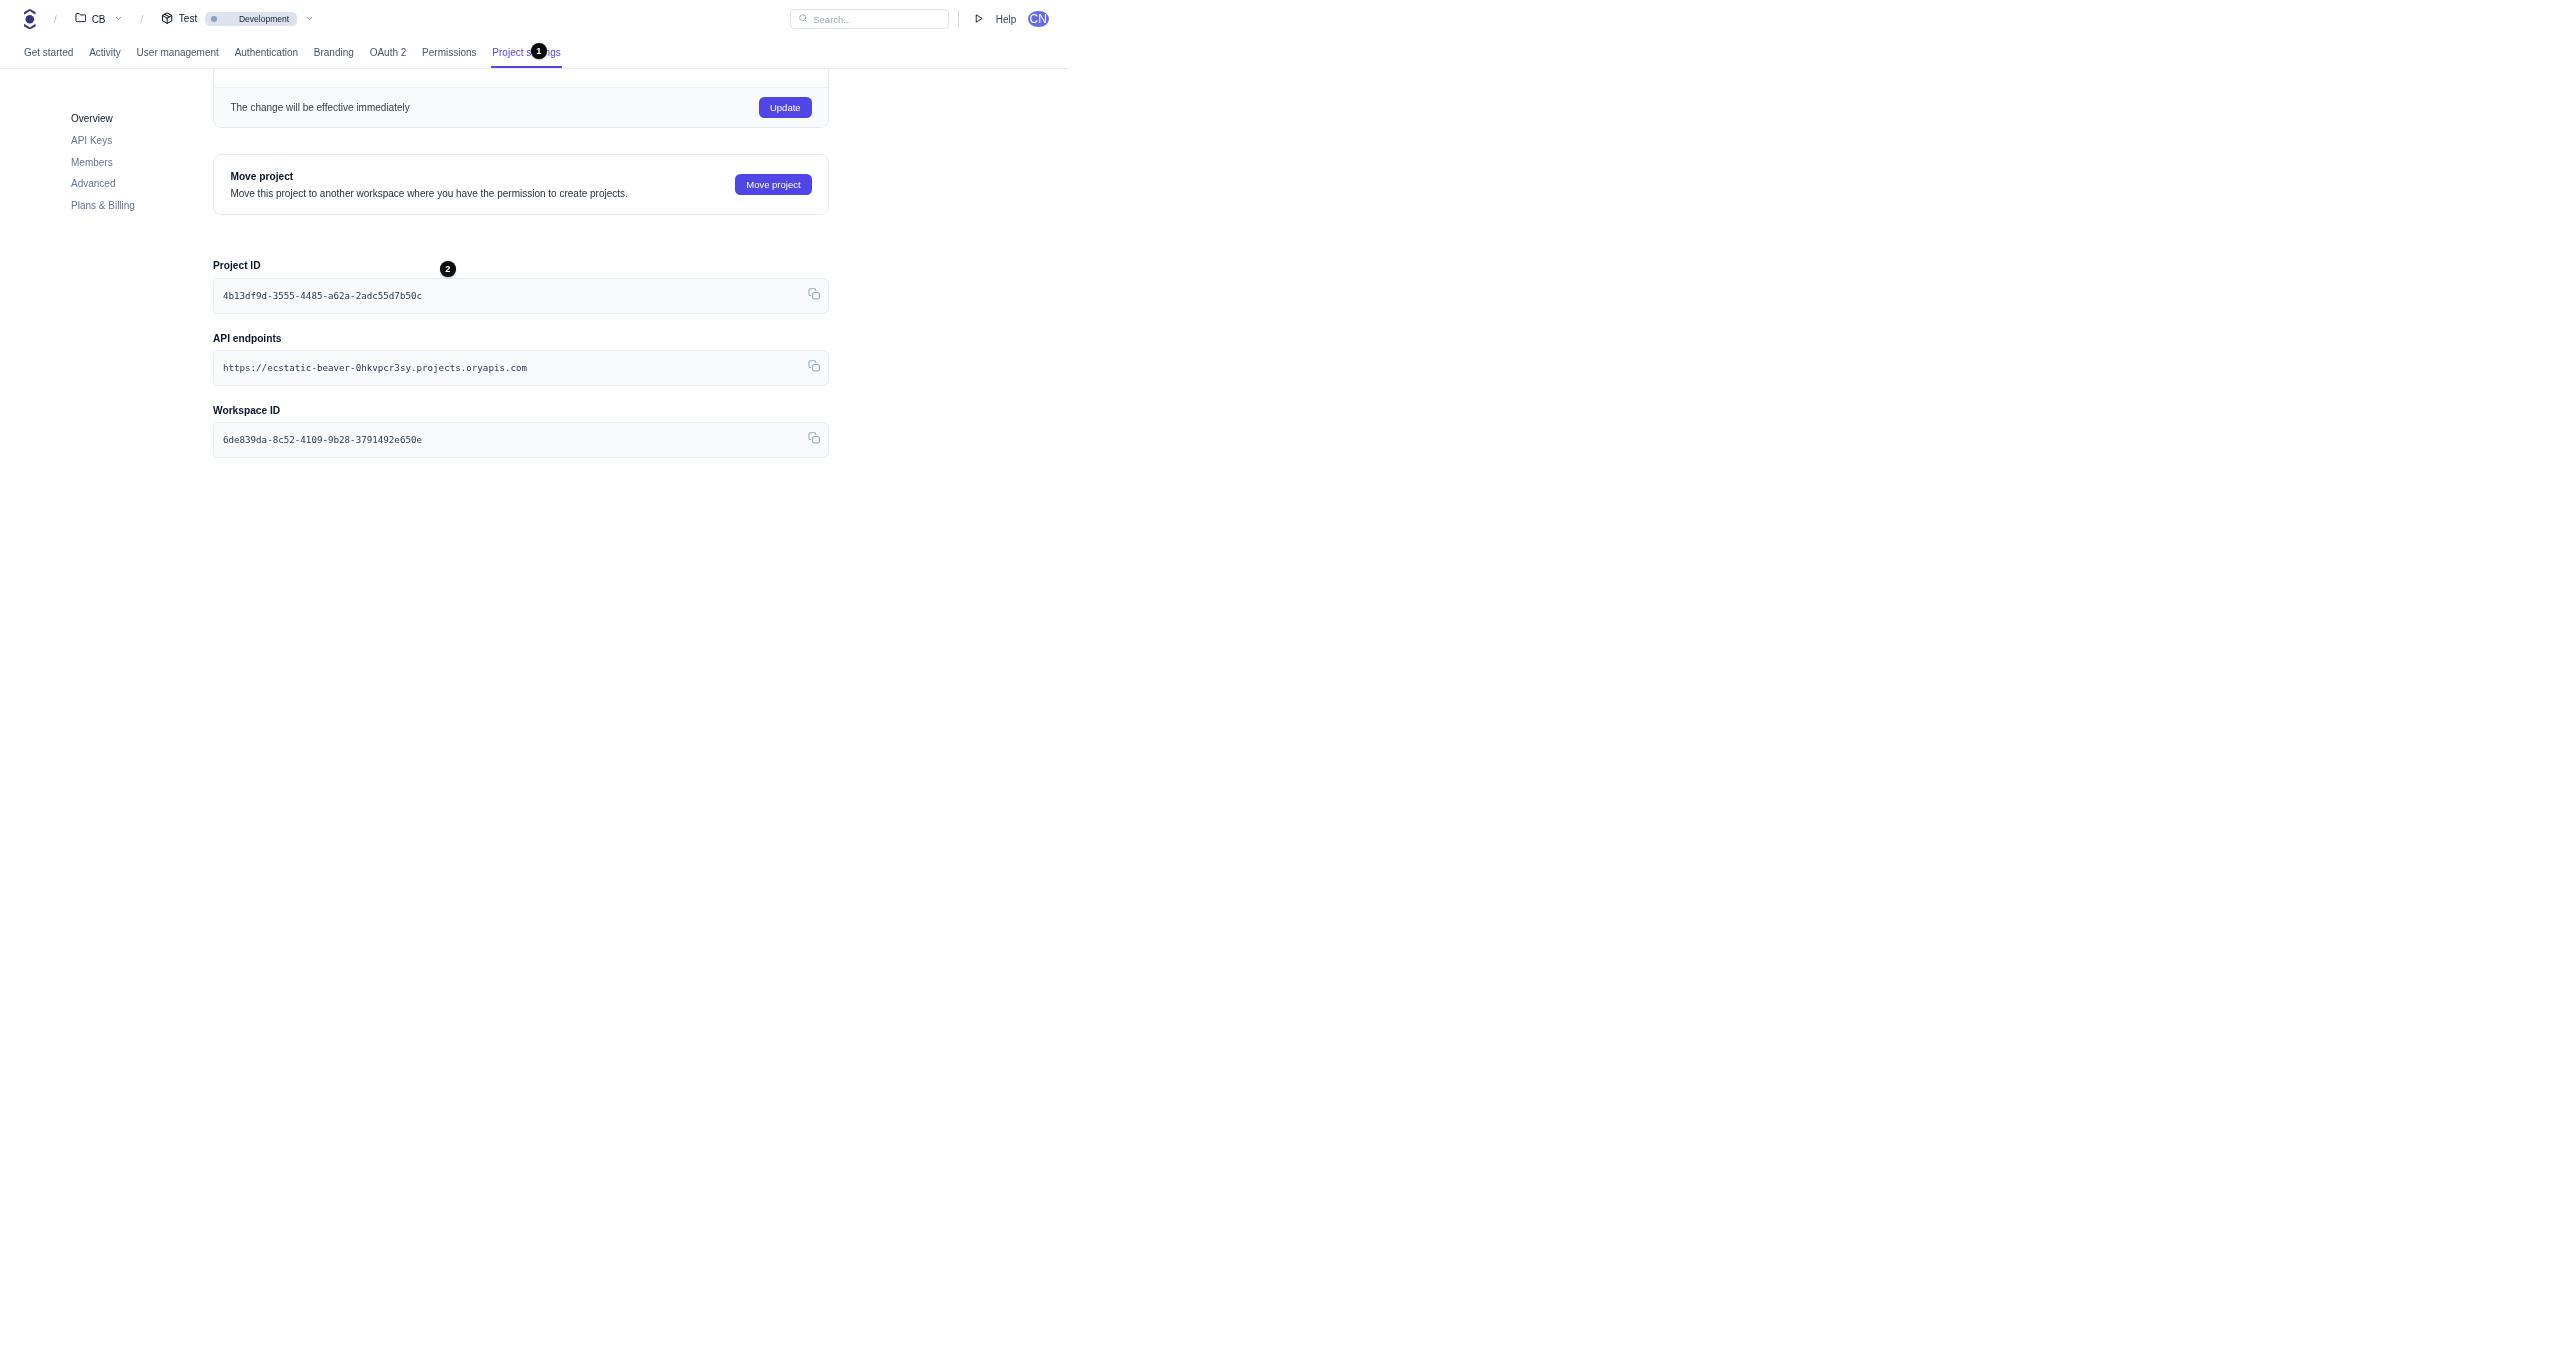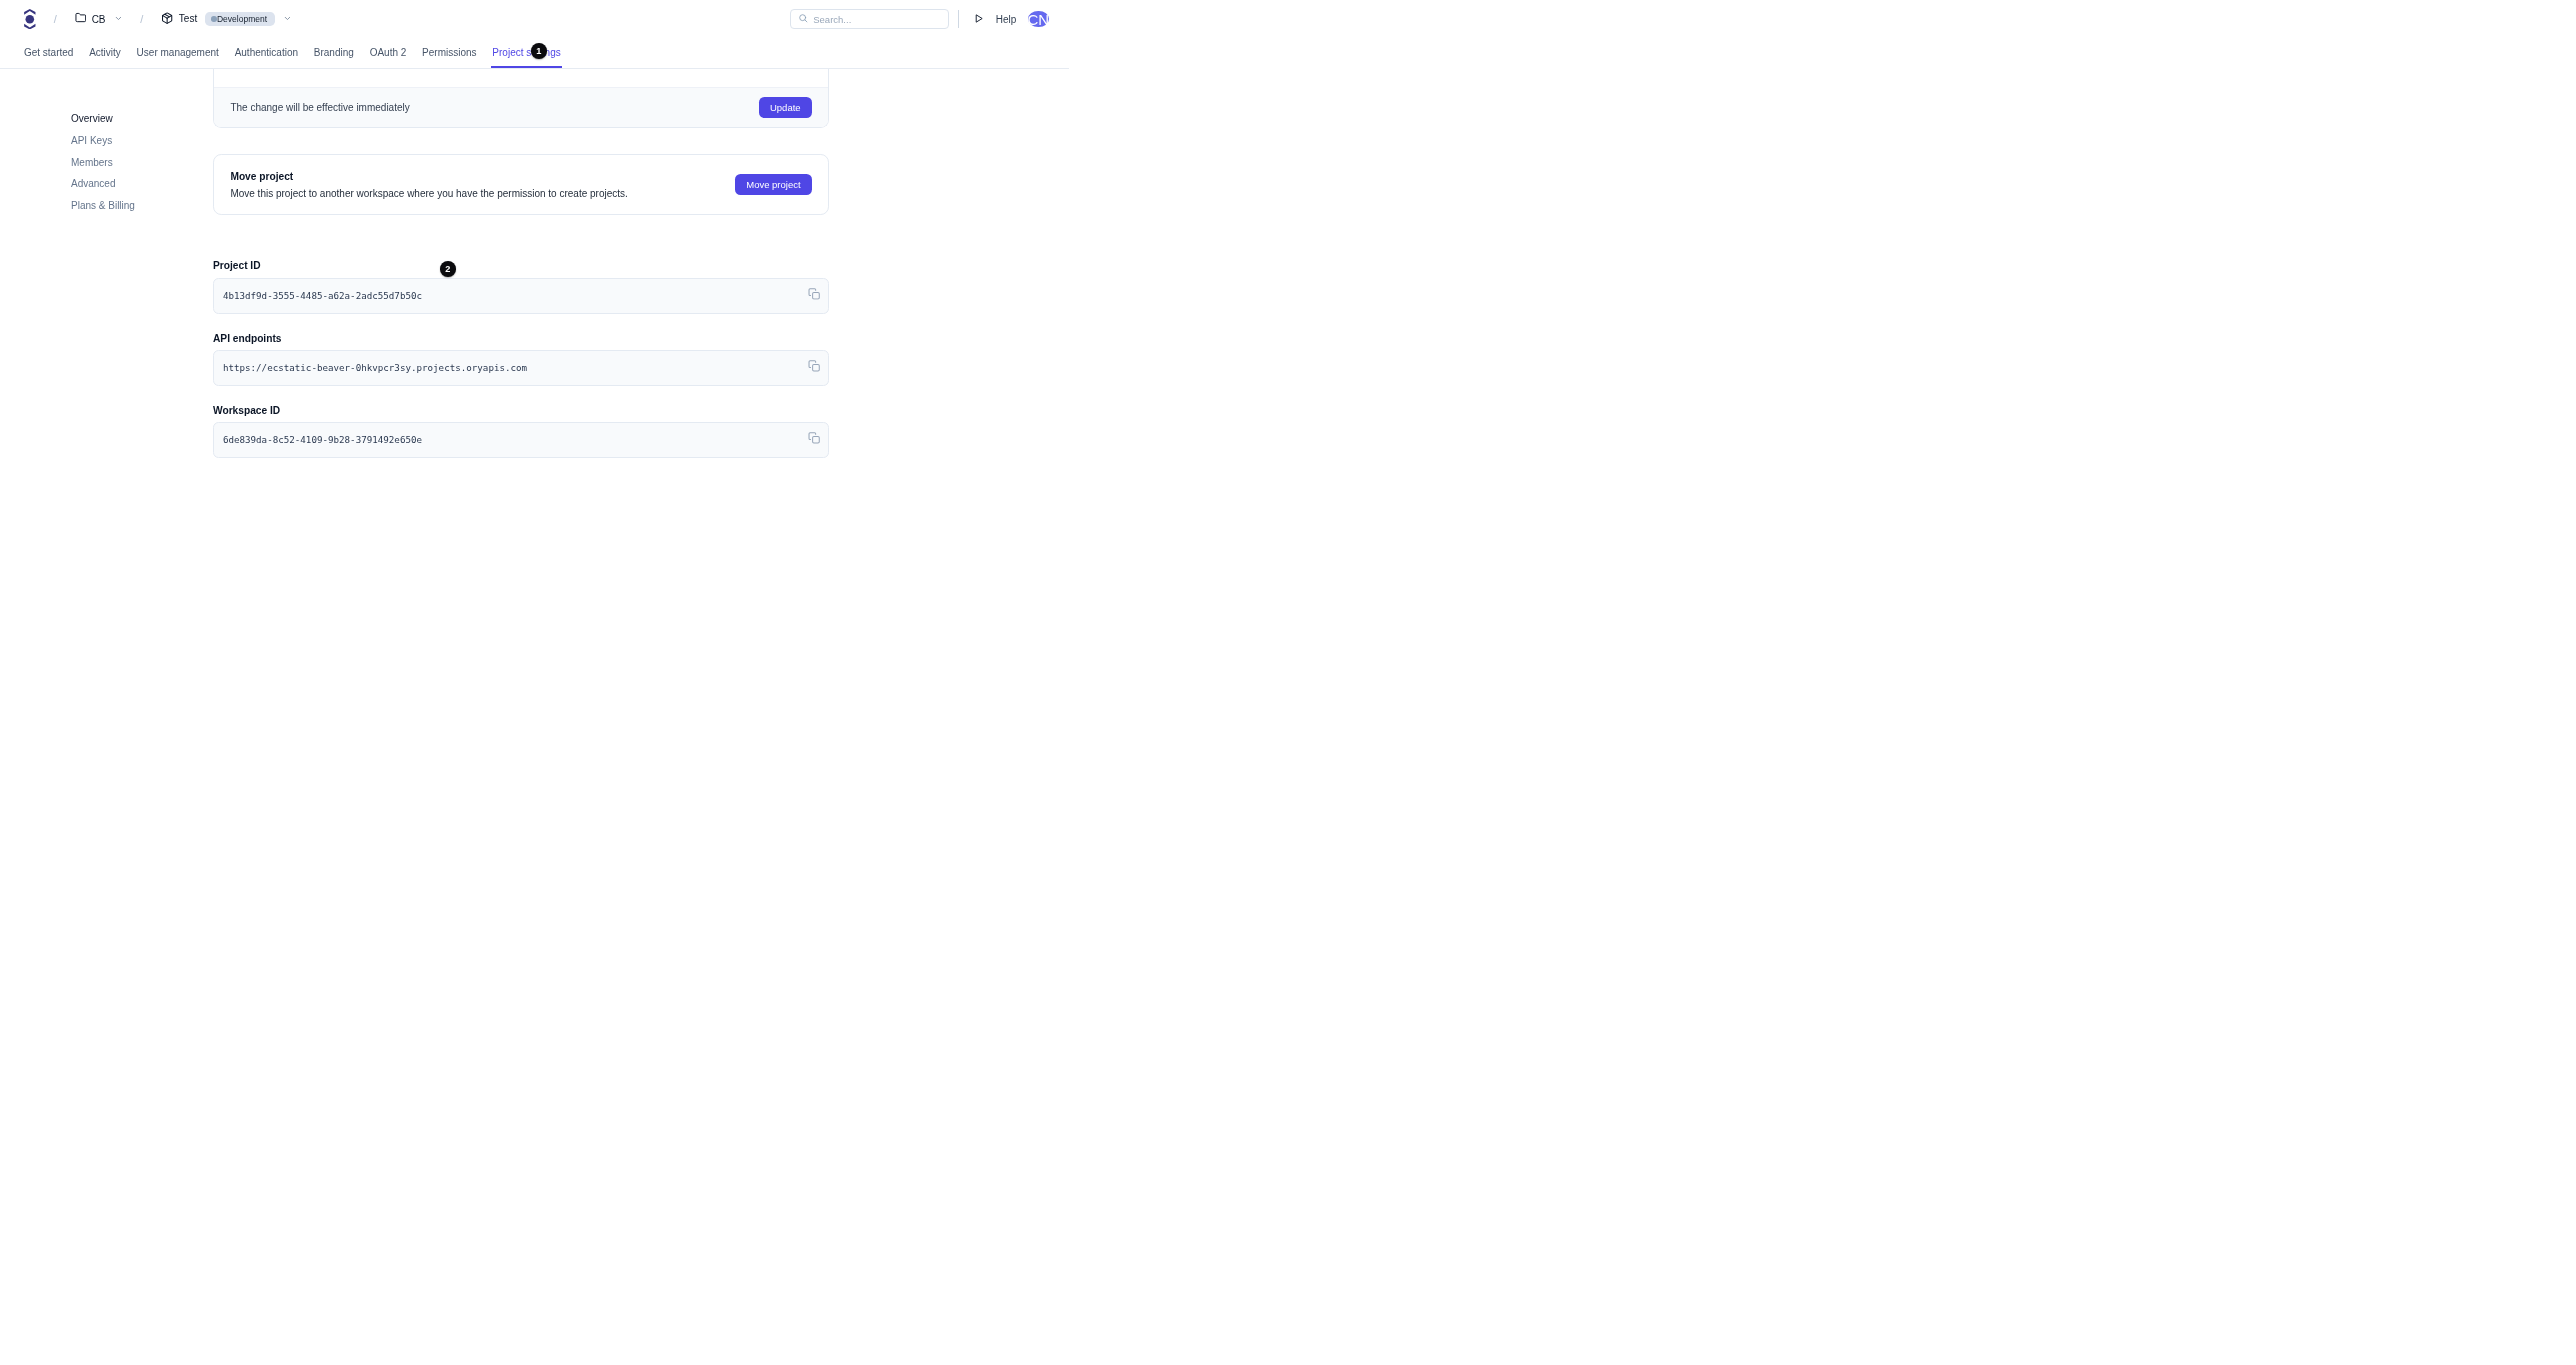--- a/index.html
+++ b/index.html
@@ -9,33 +9,33 @@
 
   
   .topbar { height:38px; display:flex; align-items:center; justify-content:space-between; padding:0 20.5px 0 22.5px; }
   .topbar-left { display:flex; align-items:center; }
   .logo-svg { display:block; }
   .crumb-sep { color:#b6c2d2; font-size:11px; margin:0 17.7px; font-weight:400; }
   .crumb { display:flex; align-items:center; gap:5.5px; cursor:pointer; }
   .crumb-label { font-size:10px; color:#0b1526; font-weight:500; }
   .icon-slate { color:#0b1526; }
   .chev { color:#7b8a9c; margin-left:2.7px; }
-  .env-badge { display:inline-flex; align-items:center; gap:0; background:#dce3ee; border-radius:4.8px; padding:2px 7.5px 2px 6.1px; margin-left:2.7px; }
+  .env-badge { display:inline-flex; align-items:center; gap:22px; background:#dce3ee; border-radius:4.8px; padding:2px 7.5px 2px 6.1px; margin-left:2.7px; }
   .env-dot { width:5.5px; height:5.5px; border-radius:50%; background:#8ca2ba; }
   .env-text { font-size:8.5px; font-weight:500; color:#16202e; }
 
   .topbar-right { display:flex; align-items:center; }
   .search { width:159px; height:20px; border:0.7px solid #dde4ed; border-radius:4px; display:flex; align-items:center; padding:0 6.8px; gap:5.5px; background:#fff; }
   .search svg { color:#8ba1b7; flex:none; }
   .search input { border:none; outline:none; background:transparent; font-family:"Liberation Sans",sans-serif; font-size:9.5px; color:#0f172a; width:100%; }
   .search input::placeholder { color:#9aa8ba; }
   .vdivider { width:0.7px; height:17.7px; background:#cfd8e3; margin:0 11px 0 9.5px; }
   .play-btn { background:none; border:none; cursor:pointer; display:flex; align-items:center; padding:2.7px; margin-right:9.5px; color:#0b1526; }
   .help { font-size:10px; color:#323f51; margin-right:11.6px; cursor:pointer; }
-  .avatar { width:20.5px; height:16px; border-radius:50%; background:#6569ef; color:#fff; font-size:15px; font-weight:500; display:flex; align-items:center; justify-content:center; cursor:pointer; }
+  .avatar { width:20.5px; height:16px; border-radius:50%; background:#6569ef; color:#fff; font-size:12px; font-weight:500; display:flex; align-items:center; justify-content:center; cursor:pointer; }
 
   
   .tabbar { display:flex; align-items:stretch; gap:13px; padding-left:22.5px; height:31px; border-bottom:0.7px solid #e6ebf2; }
   .tab { display:flex; align-items:center; font-size:10px; color:#475569; cursor:pointer; border-bottom:2px solid transparent; padding:1.4px 1.4px 0 1.4px; white-space:nowrap; }
   .tab.active { color:#4f46e5; border-bottom-color:#4f46e5; }
 
   
   .main { display:flex; align-items:flex-start; }
   .sidebar { width:213px; flex:none; padding:44px 0 0 71px; display:flex; flex-direction:column; gap:10.2px; }
   .side-item { font-size:10px; color:#64748b; cursor:pointer; line-height:11.6px; }

